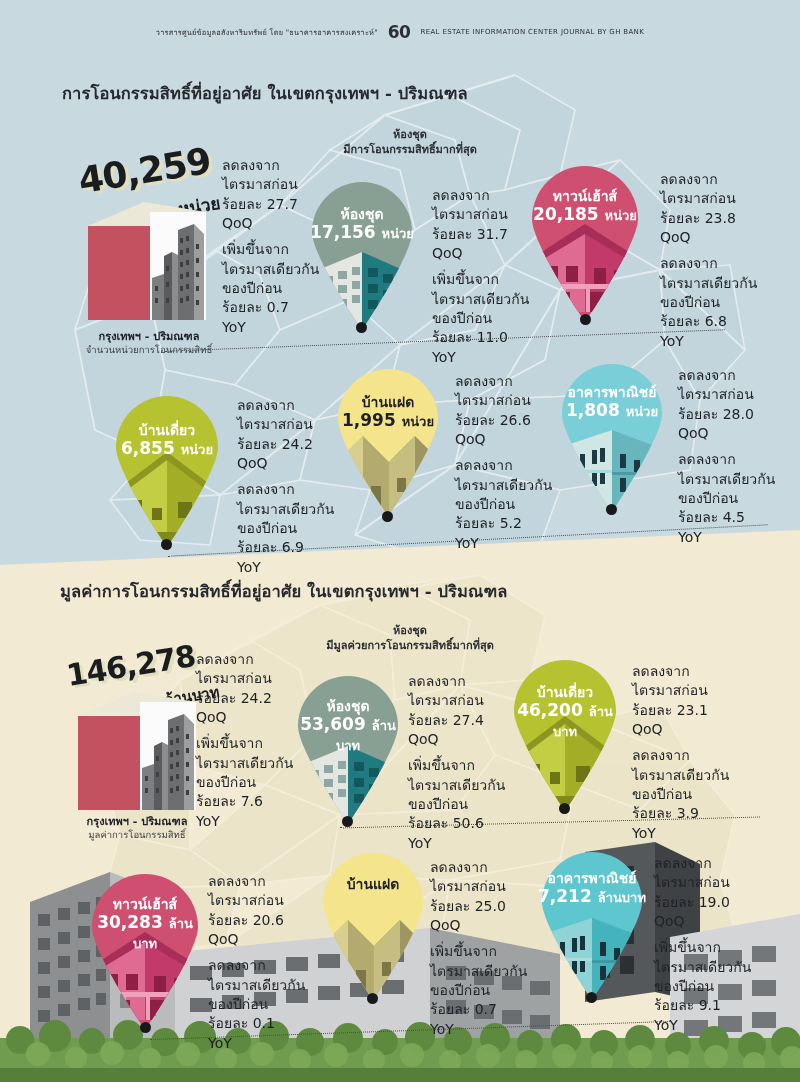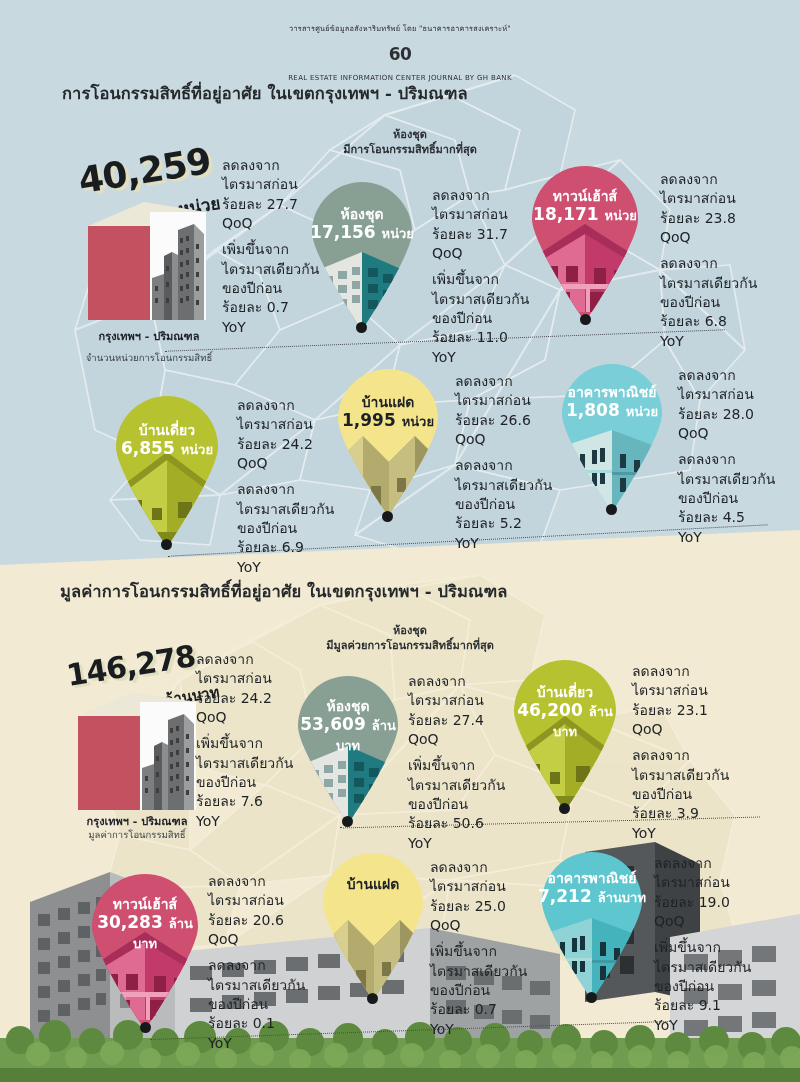--- a/index.html
+++ b/index.html
@@ -15,21 +15,21 @@
   .bg-bottom{position:absolute;left:0;top:0;width:800px;height:1082px;
     background:#f2ead2;
     clip-path:polygon(0 565px, 800px 530px, 800px 1082px, 0 1082px);}
   .bg-photo{position:absolute;left:0;bottom:0;width:800px;height:240px;overflow:hidden;}
 
   
   .mapwrap{position:absolute;inset:0;opacity:.5;}
 
   
   .masthead{position:absolute;top:22px;left:0;width:800px;display:flex;align-items:center;
-    justify-content:center;gap:10px;color:#2c2f33;flex-direction:column;}
+    justify-content:center;gap:10px;color:#2c2f33;}
   .mast-th{font-size:7.4px;letter-spacing:.2px;white-space:nowrap;}
   .mast-page{font-size:17px;font-weight:bold;letter-spacing:-.5px;}
   .mast-en{font-size:7px;letter-spacing:.35px;white-space:nowrap;}
 
   
   .sec-title{position:absolute;font-size:16.5px;font-weight:bold;color:#25292c;letter-spacing:.1px;}
   #sec1-title{left:62px;top:80px;}
   #sec2-title{left:60px;top:578px;}
 
   
@@ -325,21 +325,21 @@
               <rect x="5" y="86" width="3" height="5"></rect>
             <rect x="16" y="54" width="3" height="5"></rect>
               <rect x="16" y="70" width="3" height="5"></rect>
             <rect x="16" y="86" width="3" height="5"></rect>
           </g>
         </svg>
       </div>
     </div>
   </div>
   <div class="hero-cap1" style="left:84px;top:327px;width:130px;text-align:center;">กรุงเทพฯ - ปริมณฑล</div>
-  <div class="hero-cap2" style="left:64px;top:342px;width:170px;text-align:center;margin-top:8px;">จำนวนหน่วยการโอนกรรมสิทธิ์</div>
+  <div class="hero-cap2" style="left:64px;top:342px;width:170px;text-align:center;">จำนวนหน่วยการโอนกรรมสิทธิ์</div>
 
   <div class="stat" style="left:222px;top:156px;">
     <span>ลดลงจาก</span><br>
     <span>ไตรมาสก่อน</span><br>
     <span>ร้อยละ 27.7</span><br>
     <span>QoQ</span>
     <span class="gap"></span>
     <span>เพิ่มขึ้นจาก</span><br>
     <span>ไตรมาสเดียวกัน</span><br>
     <span>ของปีก่อน</span><br>
@@ -428,21 +428,21 @@
         </g>
         <rect x="10" y="122" width="96" height="5" fill="#f0a0bb"></rect>
         <rect x="10" y="126" width="4" height="24" fill="#f0a0bb"></rect>
         <rect x="34" y="126" width="4" height="24" fill="#f0a0bb"></rect>
         <rect x="58" y="126" width="4" height="24" fill="#f0a0bb"></rect>
         <rect x="82" y="126" width="4" height="24" fill="#f0a0bb"></rect>
       </g>
     </svg>
     <div class="pin-label" style="top:26px;">
       <span class="t1">ทาวน์เฮ้าส์</span>
-      <span class="t2"><span>18,171</span>
+      <span class="t2"><span>20,185</span>
       <span class="small">หน่วย</span></span>
     </div>
   </div>
   <div class="pin-dot" style="left:580px;top:314px;"></div>
   <div class="stat" style="left:660px;top:170px;">
     <span>ลดลงจาก</span><br>
     <span>ไตรมาสก่อน</span><br>
     <span>ร้อยละ 23.8</span><br>
     <span>QoQ</span>
     <span class="gap"></span>

